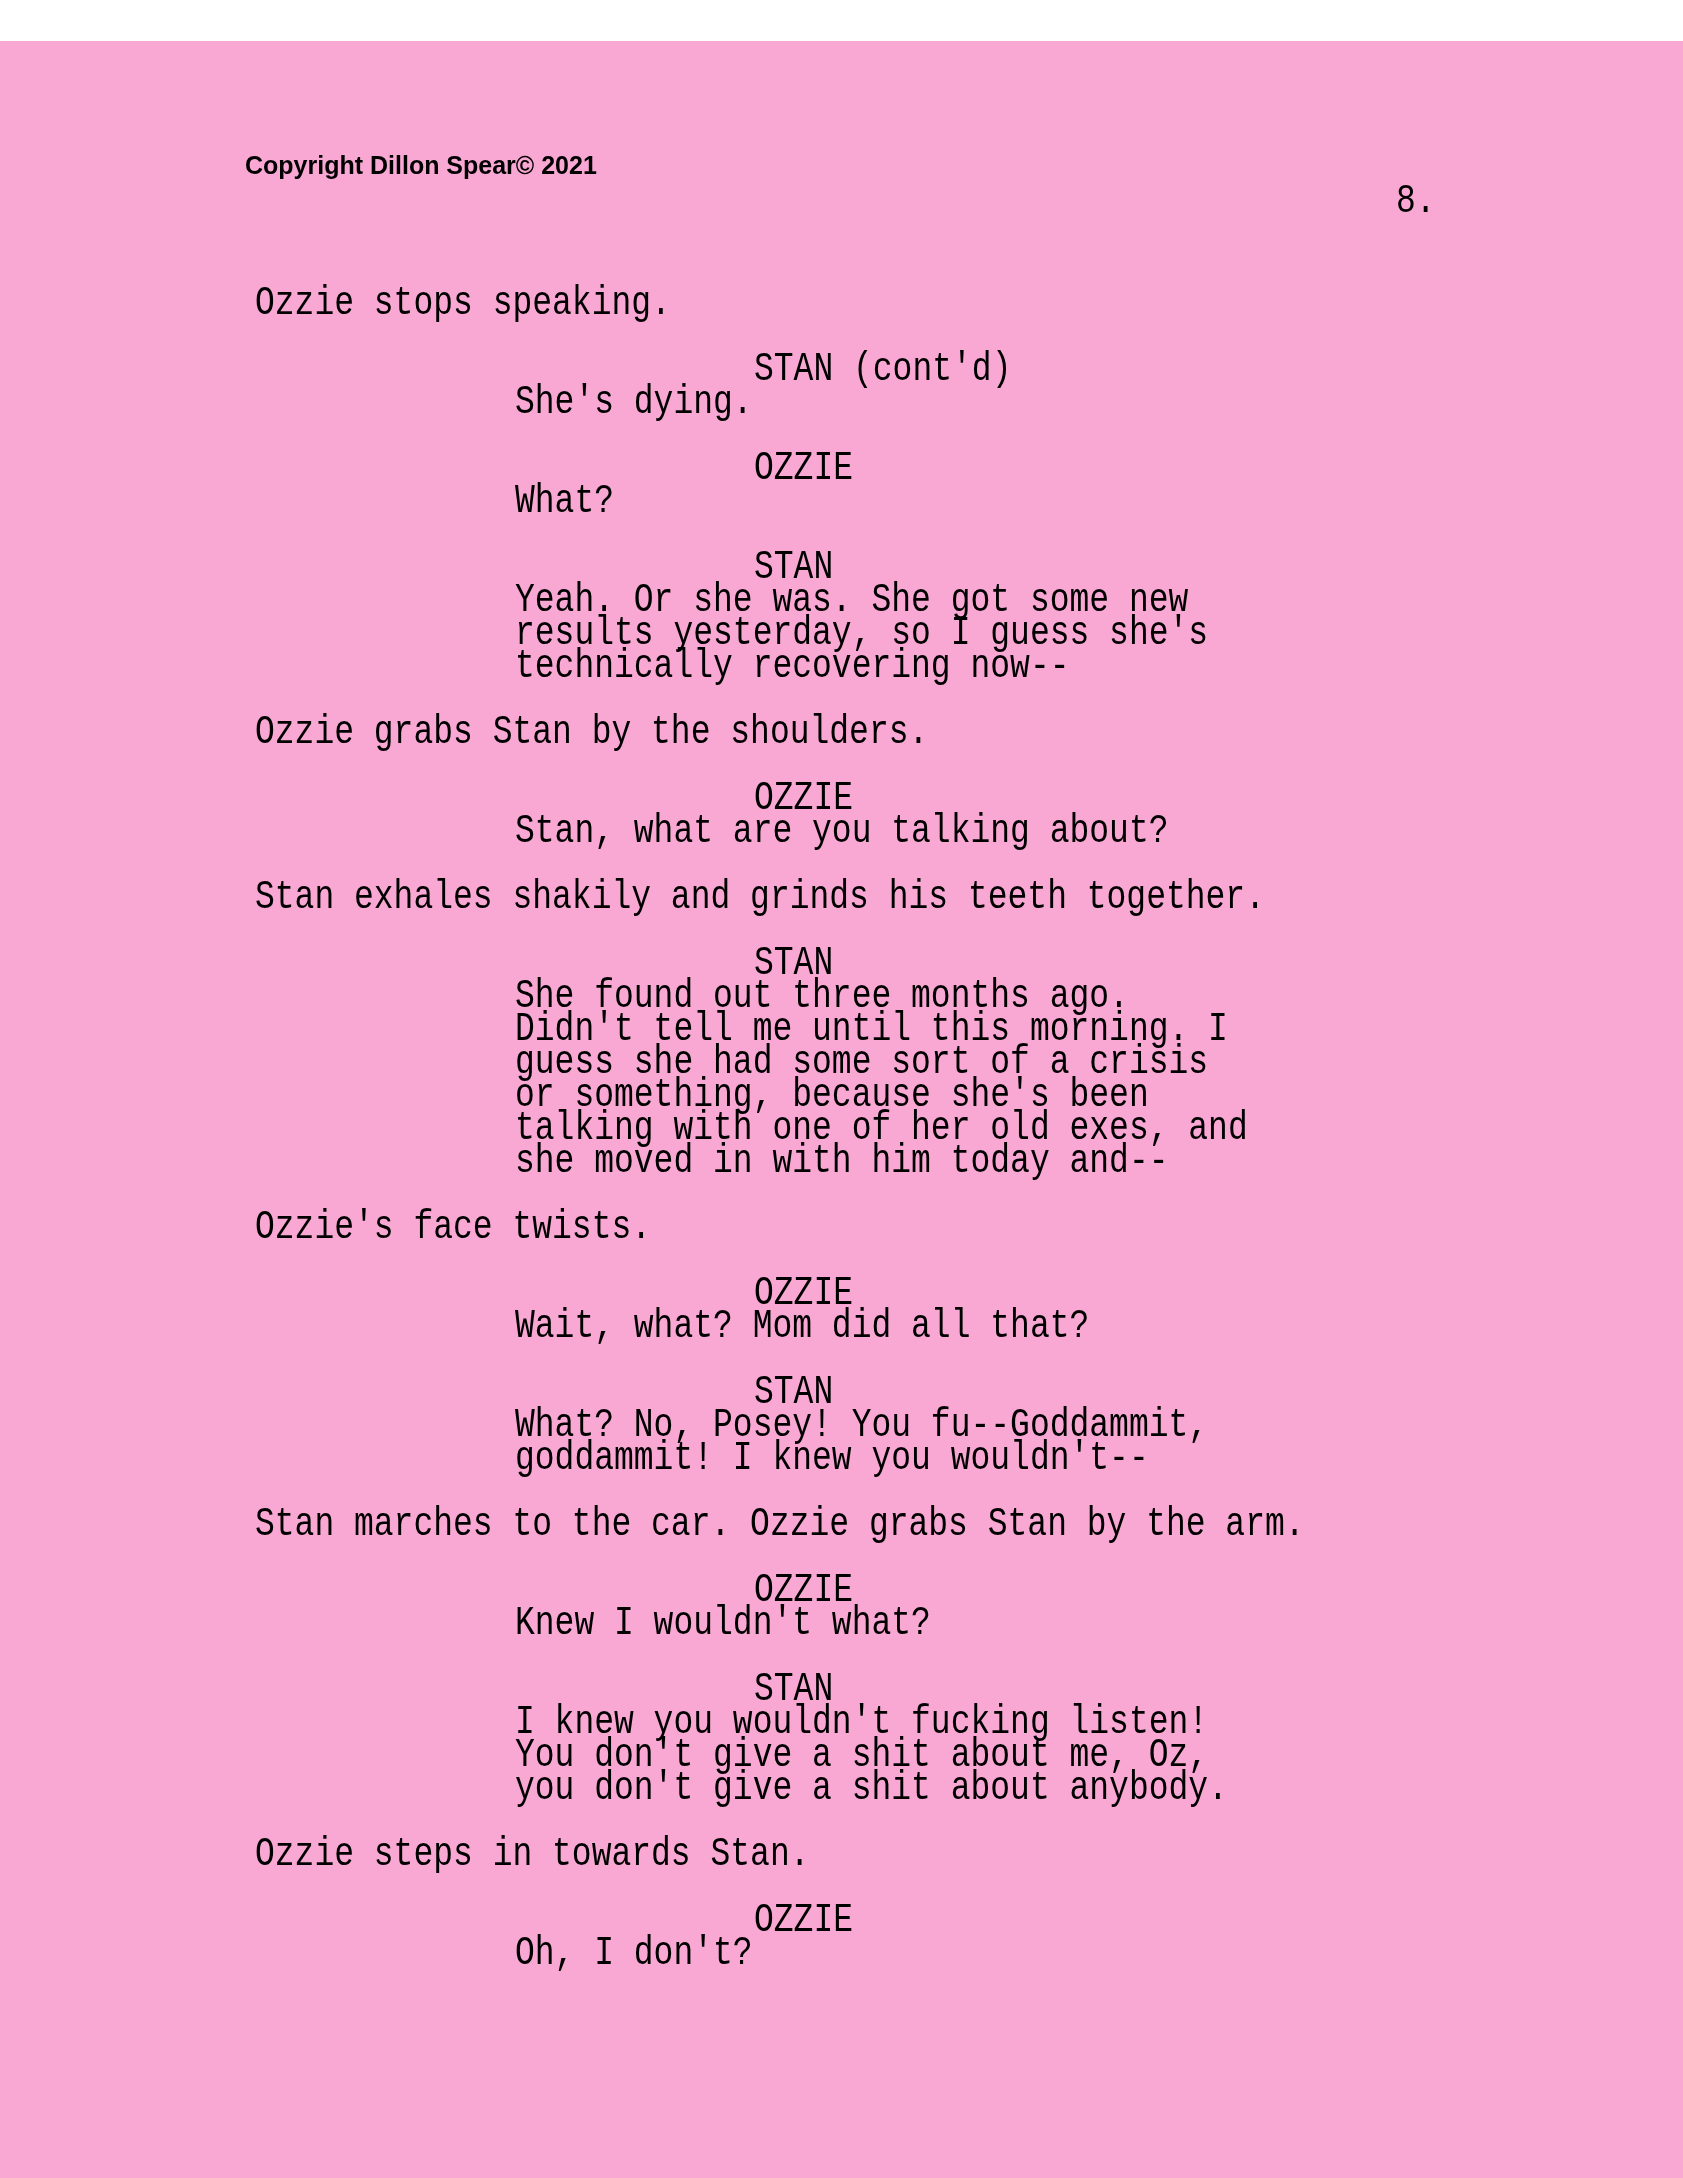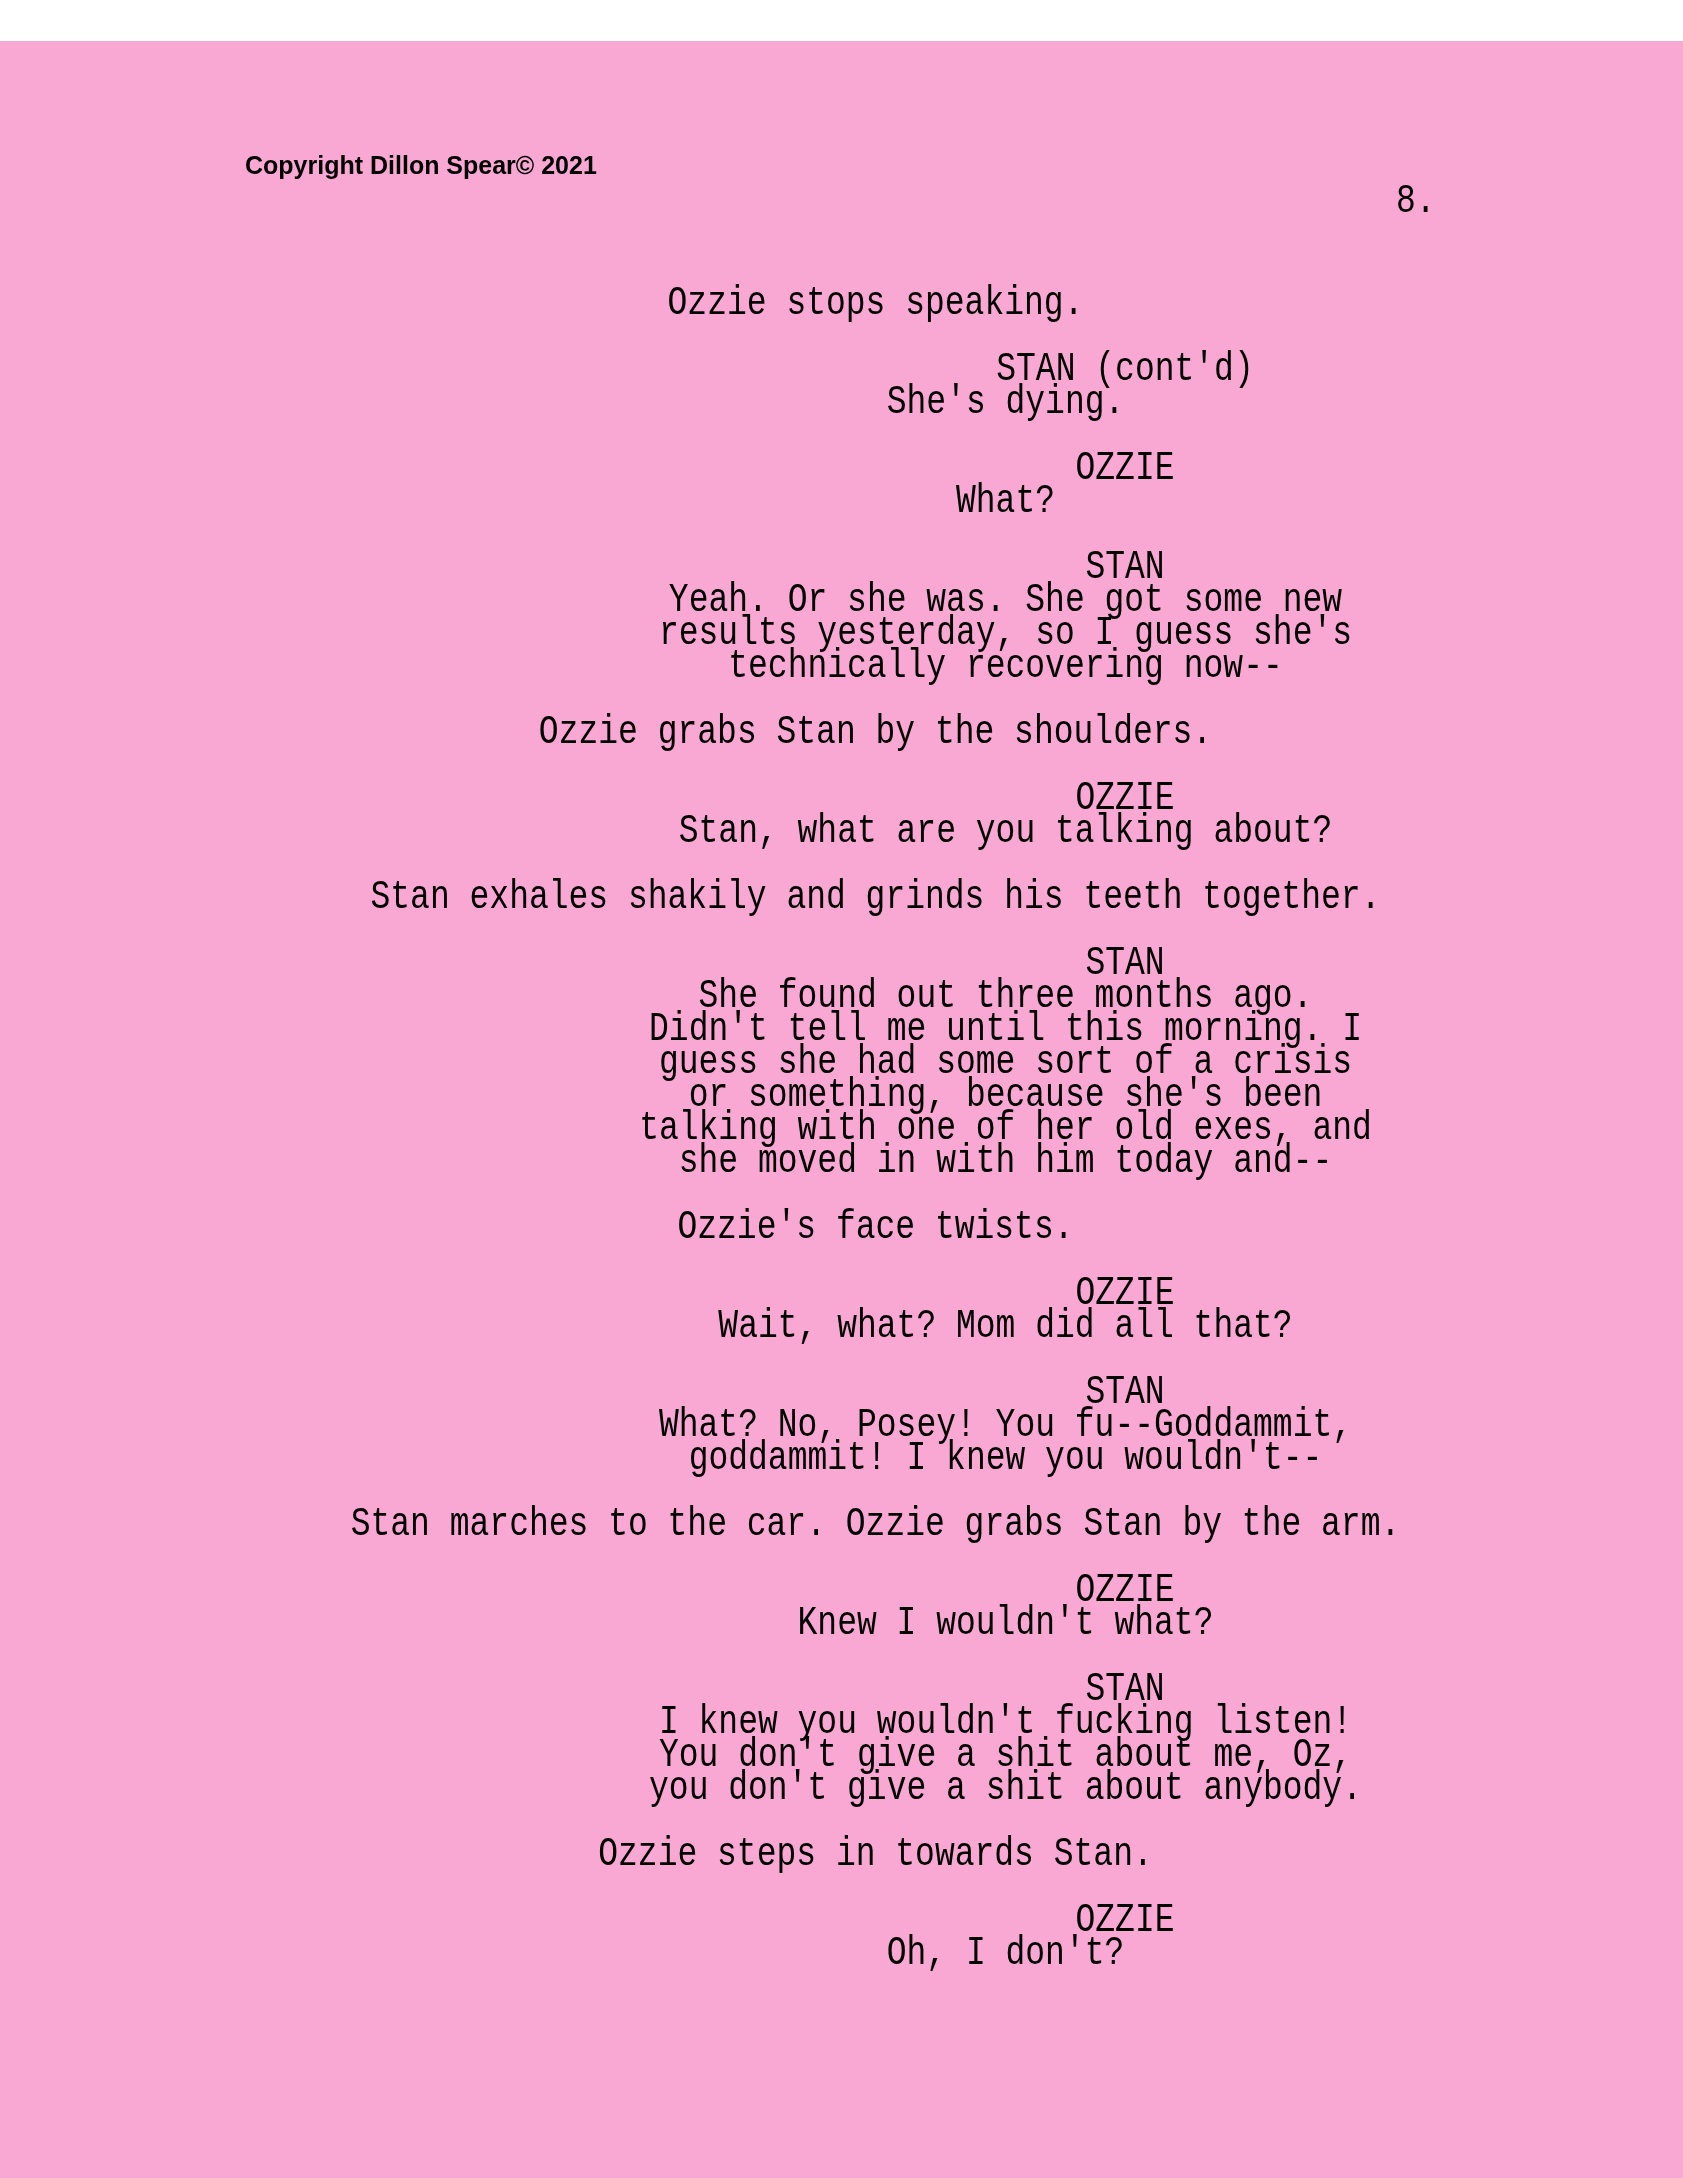--- a/index.html
+++ b/index.html
@@ -32,28 +32,27 @@
     top: 140px;
     font-family: "Liberation Mono", "DejaVu Sans Mono", monospace;
     font-size: 33px;
     line-height: 33px;
     white-space: pre;
     transform: scaleY(1.25);
     transform-origin: 0 0;
   }
   .script {
     position: absolute;
-    left: 232px;
+    left: 255px;
     top: 242px;
     width: 1287px;
     font-family: "Liberation Mono", "DejaVu Sans Mono", monospace;
     font-size: 33px;
     line-height: 33px;
     white-space: pre;
-    text-align: center;
   }
   .block { margin-top: 33px; }
   .block:first-child { margin-top: 0; }
   .script .line,
   .script .character {
     transform: scaleY(1.25);
     transform-origin: 0 0;
   }
   .character { margin-left: 499px; }
   .dialogue .line { margin-left: 260px; }

